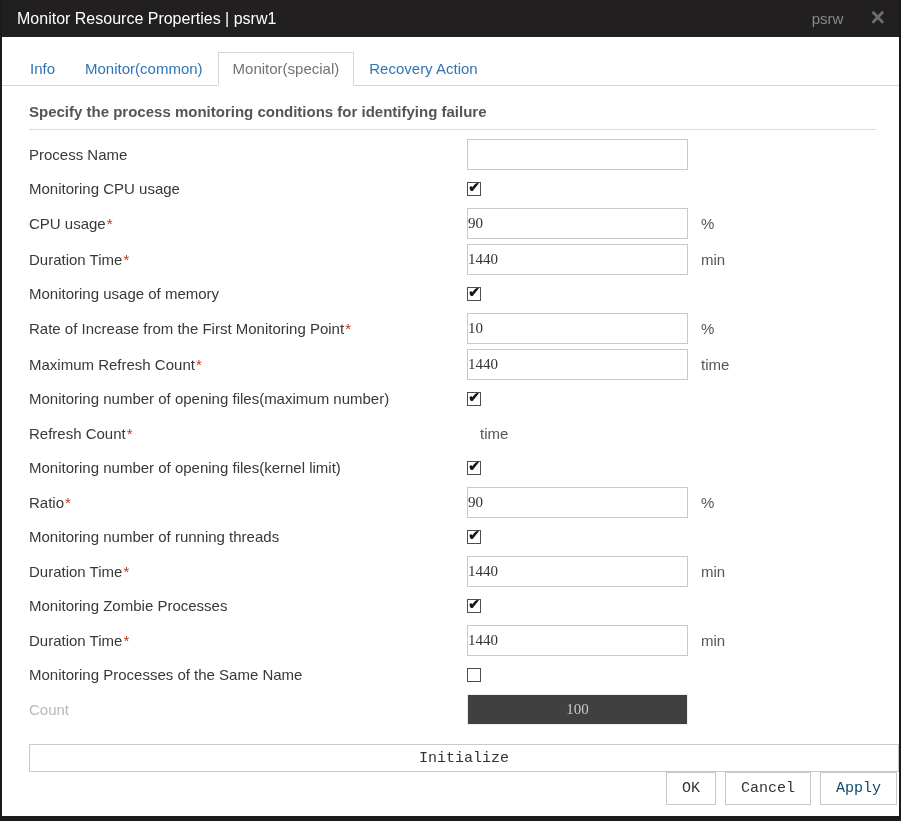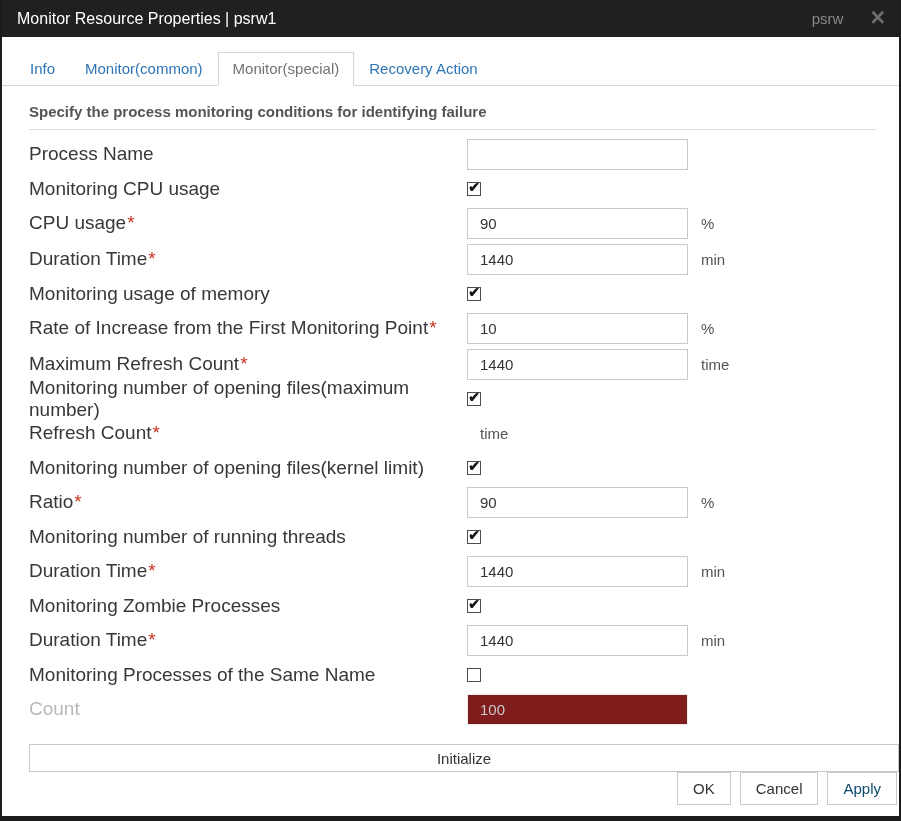--- a/index.html
+++ b/index.html
@@ -46,46 +46,46 @@
     margin:17px 23px 0 27px; padding-bottom:9px;
     border-bottom:1px solid #dcdcdc;
     font-size:15px; font-weight:bold; color:#555;
   }
 
   
   .form { padding:6px 27px 0; }
   .row { display:flex; align-items:center; }
   .row-text { height:36px; }
   .row-cb { height:33px; }
-  .label-cell { flex:0 0 438px; font-size:19px; color:#383838; }
+  .label-cell { flex:0 0 438px; font-size:15px; color:#383838; }
   .row[data-disabled="true"] .label-cell { color:#b8b8b8; }
   .req { color:#c5341b; margin-left:1px; }
   .control-cell { display:flex; align-items:center; }
 
   .input {
     width:221px; height:31px; border:1px solid #c9c9c9; background:#fff;
-    padding:0 12px; font-size:15px; color:#333; font-family:Liberation Sans, sans-serif; border-radius:0;
+    padding:0 0; font-size:15px; color:#333; font-family:Liberation Serif, serif; border-radius:0;
     outline:none;
   }
-  .input:disabled { background:#7f1d1d; border-color:#ededed; color:#c9c9c9; }
+  .input:disabled { background:#404040; border-color:#ededed; color:#c9c9c9;text-align:center; }
   .suffix { margin-left:13px; font-size:15px; color:#555; }
 
   .checkbox {
     width:14px; height:14px; border:1px solid #4d4d4d; background:#fff;
     display:inline-flex; align-items:center; justify-content:center; cursor:pointer;
   }
   .checkbox[data-checked="true"]::after {
     content:"\2714"; font-size:14px; font-weight:bold; color:#161616;
     line-height:1; margin-top:-3px;
   }
 
   
   .btn {
     height:33px; padding:0 15px; background:#fff; border:1px solid #c9c9c9;
-    font-size:15px; color:#333; font-family:Liberation Sans, sans-serif; cursor:pointer; border-radius:0;
+    font-size:15px; color:#333; font-family:Liberation Mono, monospace; cursor:pointer; border-radius:0;
   }
   .btn-initialize { margin:17px 0 0 27px; height:32px; }
   .btn-disabled { color:#0c4a6e; cursor:default; }
   .footer {
     margin-top:auto; display:flex; justify-content:flex-end; gap:9px;
     padding:0 2px 11px 0;
   }
 </style>
 </head>
 <body>

